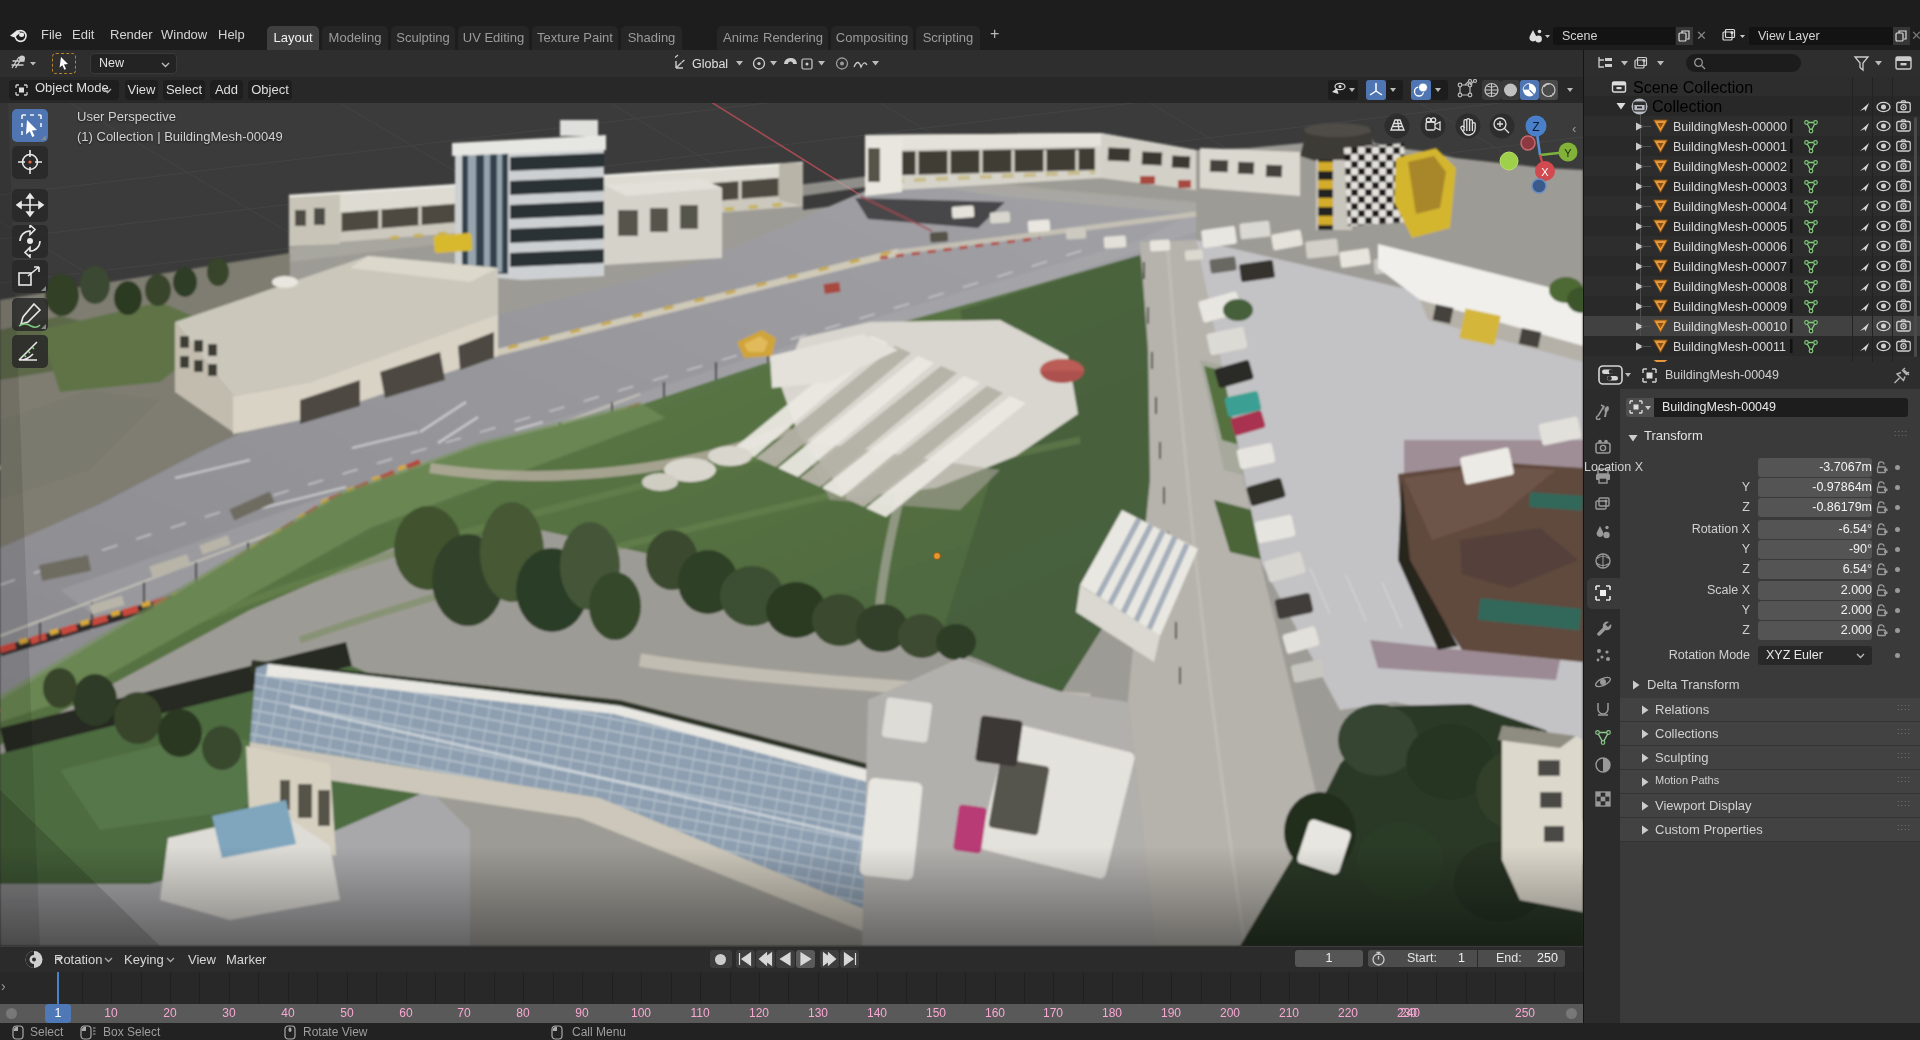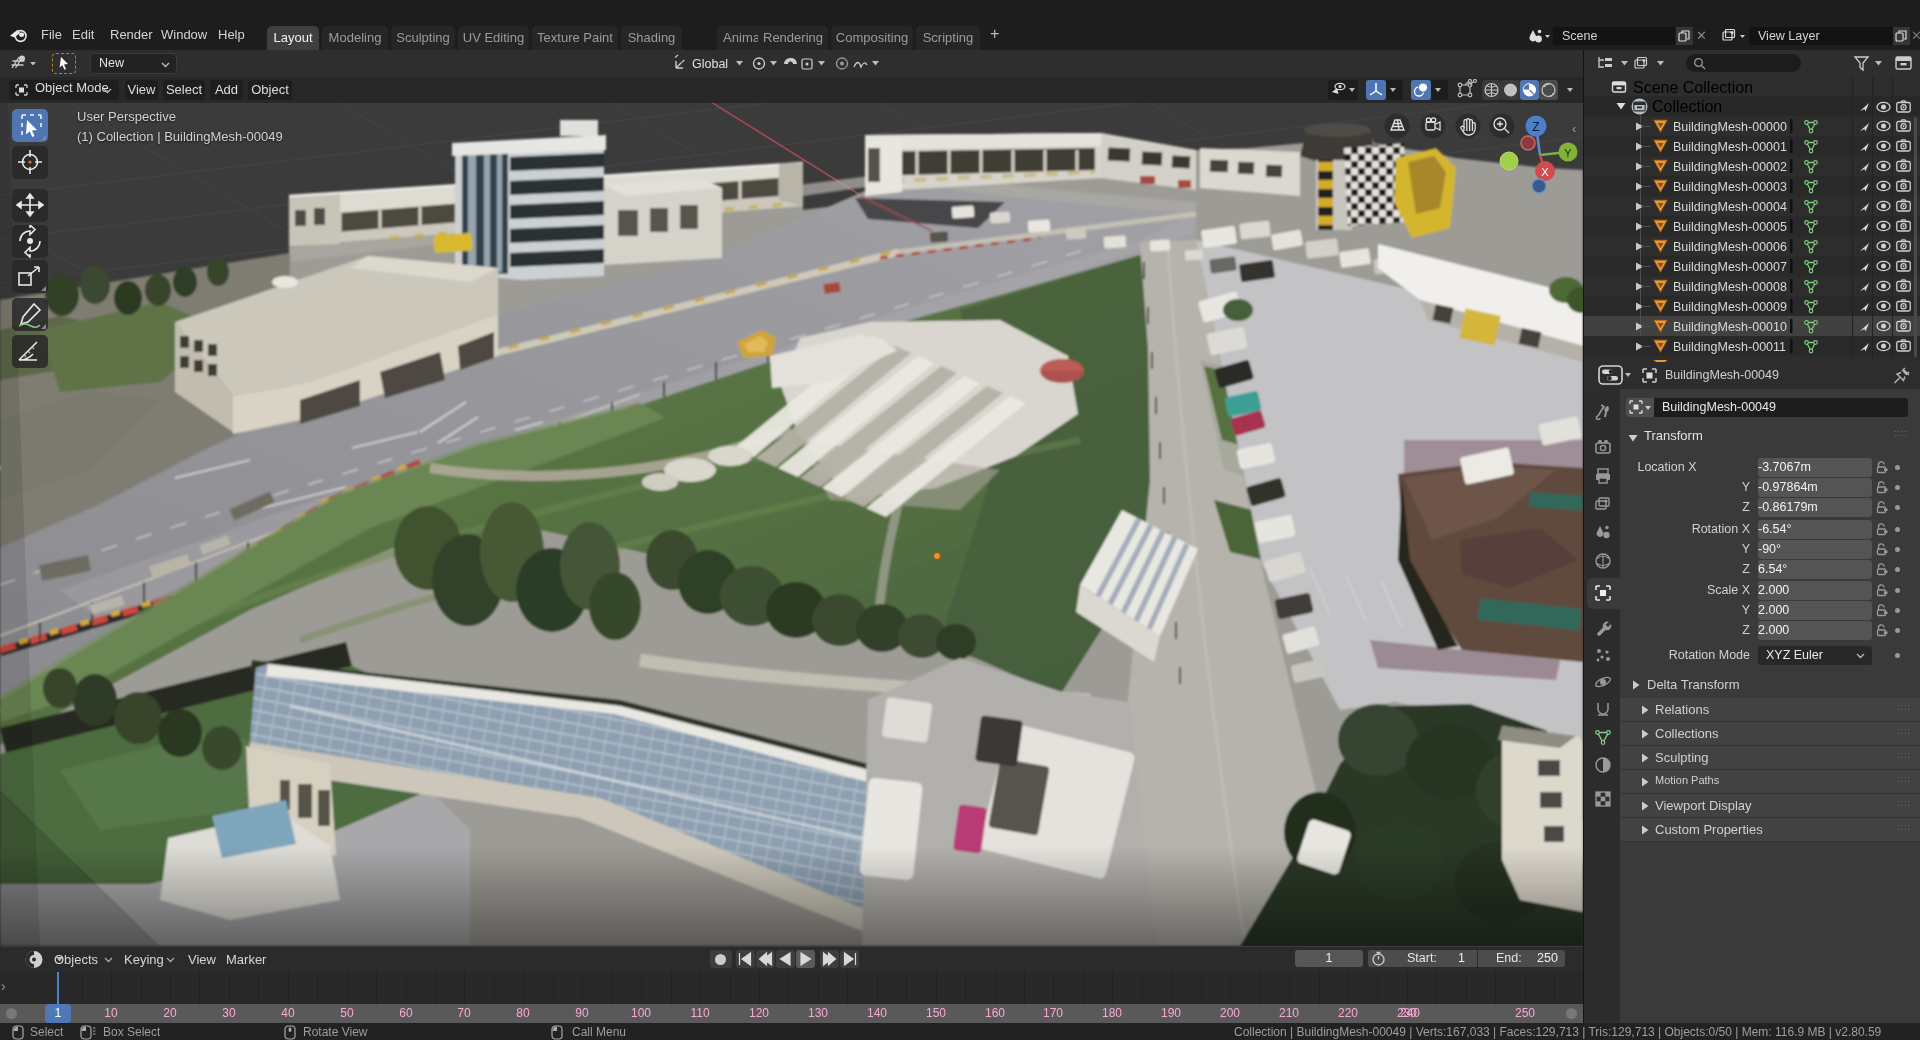--- a/index.html
+++ b/index.html
@@ -23,21 +23,21 @@
 
 #vpheader{left:0;top:77px;width:1583px;height:26px;background:#282828}
 .hbtn{position:absolute;top:3px;height:20px;background:#1e1e1e;border-radius:4px;font-size:13px;color:#dedede;text-align:center}
 
 #viewport{left:0;top:103px;width:1583px;height:991px;background:#3b3b3b;overflow:hidden}
 
 #outliner{left:1584px;top:77px;width:336px;height:285px;background:#282828;overflow:hidden}
 .orow{position:absolute;left:0;width:336px;height:20px;font-size:12.5px;color:#d8d8d8}
 #props{left:1584px;top:362px;width:336px;height:661px;background:#3a3a3a;overflow:hidden}
 .prow{position:absolute;font-size:12.5px;color:#d0d0d0}
-.pfield{position:absolute;left:174px;width:114px;height:19px;background:#545454;border-radius:3px;color:#f2f2f2;font-size:12.5px;text-align:left;line-height:19px}
+.pfield{position:absolute;left:174px;width:114px;height:19px;background:#545454;border-radius:3px;color:#f2f2f2;font-size:12.5px;text-align:right;line-height:19px}
 .phead{position:absolute;left:0;width:336px;height:24px;background:#424242;font-size:12.5px;color:#dcdcdc;border-bottom:1px solid #333}
 
 #timeline{left:0;top:947px;width:1583px;height:76px;background:#2b2b2b}
 #tlruler{position:absolute;left:0;top:25px;width:1583px;height:32px;background:#282828;overflow:hidden}
 #tlscrub{position:absolute;left:0;top:57px;width:1583px;height:19px;background:#595959;overflow:hidden}
 .fnum{position:absolute;top:2px;font-size:12px;color:#f9a8d4;transform:translateX(-50%)}
 
 #status{left:0;top:1023px;width:1920px;height:17px;background:#222;font-size:12px;color:#9e9e9e}
 .vdiv{position:absolute;background:#141414}
 svg{display:block}
@@ -905,21 +905,21 @@
 <rect x="4.5" y="4.5" width="5" height="5" fill="#ddd"></rect>
 <path d="M16 6 l6 0 -3 4 z" fill="#ccc"></path>
       </svg>
     <div class="abs" style="left:70px;top:36px;width:254px;height:19px;background:#1d1d1d;border-radius:0 3px 3px 0"></div>
     <span class="prow" style="left:78px;top:38px;color:#e8e8e8">BuildingMesh-00049</span>
     <svg class="abs" style="left:44px;top:72px" width="10" height="8" viewBox="0 0 10 8">
         <path d="M0.5 1 h9 L5 7.5 Z" fill="#ccc"></path>
       </svg>
     <span class="prow" style="left:60px;top:66px;font-size:13px;color:#e2e2e2">Transform</span>
     <span class="prow" style="left:310px;top:66px;color:#777;font-size:9px;letter-spacing:1px">::::</span>
-    <div class="prow" style="left:0;top:98px;width:166px;text-align:center">Location X</div>
+    <div class="prow" style="left:0;top:98px;width:166px;text-align:left">Location X</div>
     <div class="pfield" style="top:96px">-3.7067m</div>
     <svg class="abs" style="left:292px;top:99px" width="13" height="13" viewBox="0 0 13 13">
         <path d="M2.5 6 v-2 a2.8 2.8 0 0 1 5.6 -0.5" fill="none" stroke="#999" stroke-width="1.3"></path>
         <rect x="1.5" y="6" width="8" height="5.5" rx="1" fill="none" stroke="#999" stroke-width="1.3"></rect>
         <rect x="8" y="7.5" width="3.5" height="2.5" fill="#999"></rect>
       </svg>
     <div class="abs" style="left:311px;top:103px;width:5px;height:5px;border-radius:50%;background:#999"></div>
     <div class="prow" style="left:0;top:118px;width:166px;text-align:right">Y</div>
     <div class="pfield" style="top:116px">-0.97864m</div>
     <svg class="abs" style="left:292px;top:119px" width="13" height="13" viewBox="0 0 13 13">
@@ -1032,21 +1032,21 @@
     <span class="prow" style="left:313px;top:460px;color:#777;font-size:9px;letter-spacing:1px">::::</span>
   </div>
 
   <div class="abs" id="timeline">
     <svg class="abs" style="left:22px;top:3px" width="46" height="19" viewBox="0 0 46 19">
 <circle cx="12" cy="9.5" r="8.5" fill="#d0d0d0"></circle>
 <path d="M12 1 A8.5 8.5 0 0 0 12 18 L12 14 A4.5 4.5 0 0 1 12 5 Z" fill="#2b2b2b"></path>
 <circle cx="12" cy="9.5" r="2" fill="#2b2b2b"></circle>
 <path d="M34 7 l7 0 -3.5 4.5 z" fill="#bbb"></path>
       </svg>
-    <span class="abs" style="left:54px;top:5px;font-size:13px;color:#d6d6d6">Objects</span>
+    <span class="abs" style="left:54px;top:5px;font-size:13px;color:#d6d6d6">Rotation</span>
     <span class="abs" style="left:124px;top:5px;font-size:13px;color:#d6d6d6">Keying</span>
     <svg class="abs" style="left:104px;top:10px" width="9" height="6" viewBox="0 0 9 6">
         <path d="M1 1 L4.5 4.5 L8 1" stroke="#aaa" stroke-width="1.3" fill="none"></path>
       </svg>
     <svg class="abs" style="left:166px;top:10px" width="9" height="6" viewBox="0 0 9 6">
         <path d="M1 1 L4.5 4.5 L8 1" stroke="#aaa" stroke-width="1.3" fill="none"></path>
       </svg>
     <span class="abs" style="left:188px;top:5px;font-size:13px;color:#d6d6d6">View</span>
     <span class="abs" style="left:226px;top:5px;font-size:13px;color:#d6d6d6">Marker</span>
     <div class="abs" style="left:710px;top:3px;width:22px;height:18px;background:#3d3d3d;border-radius:3px"></div>
@@ -1200,17 +1200,16 @@
         <rect x="4.6" y="2.5" width="2.8" height="4.5" rx="1.4" fill="#aaa"></rect>
       </svg>
       <svg class="abs" style="left:551px;top:2px" width="17" height="15" viewBox="0 0 17 15">
         <rect x="1" y="1" width="10" height="13" rx="3.2" fill="none" stroke="#aaa" stroke-width="1.2"></rect>
         <path d="M6 1.6 a4.5 4.5 0 0 0 -4.4 4.4 l4.4 0 z" fill="#aaa"></path>
       </svg>
     <span class="abs" style="left:30px;top:2px">Select</span>
     <span class="abs" style="left:103px;top:2px">Box Select</span>
     <span class="abs" style="left:303px;top:2px">Rotate View</span>
     <span class="abs" style="left:572px;top:2px">Call Menu</span>
-    <span class="abs" style="left:1234px;top:2px">Collection | BuildingMesh-00049 | Verts:167,033 | Faces:129,713 | Tris:129,713 | Objects:0/50 | Mem: 116.9 MB | v2.80.59</span>
   </div>
 
   <div class="vdiv" style="left:1583px;top:50px;width:1px;height:973px"></div>
 </div>
 
 </body></html>

